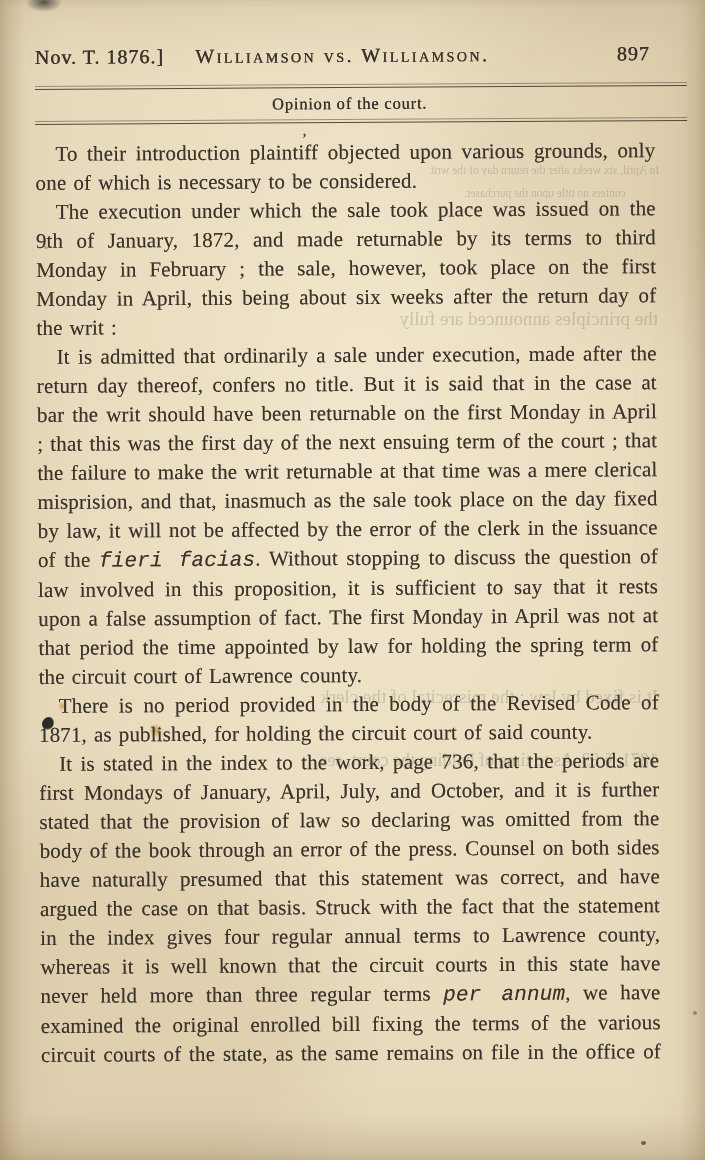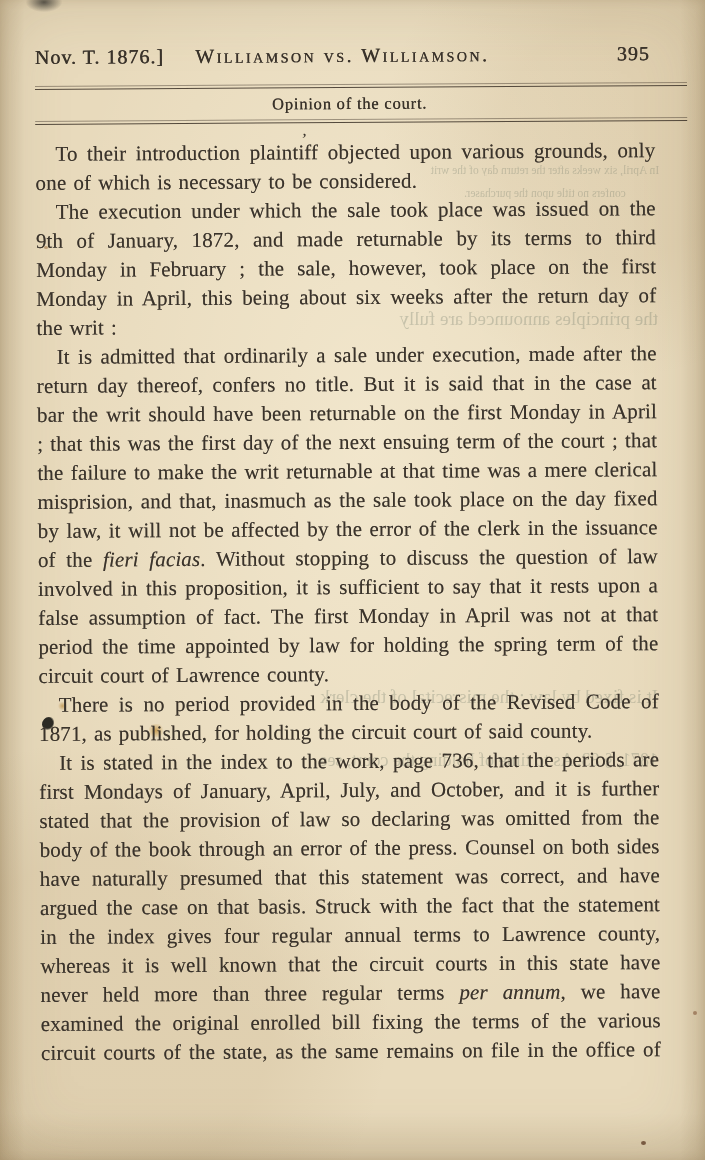--- a/index.html
+++ b/index.html
@@ -54,21 +54,21 @@
     padding:0 47px 0 38px;
     font-size:21px;
     line-height:29px;
     text-align:justify;
     word-spacing:1.6px;
     letter-spacing:.15px;
     text-shadow:0 0 .45px rgba(58,51,43,.55);
   }
   .body-text p{margin:0; text-indent:20px;}
   .body-text p.continues{text-align-last:justify;}
-  .it{font-style:italic;}
+  .it{font-style:italic;font-family:Liberation Mono, monospace;}
 
   
   .artifacts{position:absolute; inset:0; pointer-events:none;}
   .bleed{
     position:absolute;
     transform:scaleX(-1);
     color:#66706356;
     opacity:.85;
     filter:blur(.7px);
     font-family:"Liberation Serif","DejaVu Serif",serif;
@@ -129,21 +129,21 @@
     <div class="amber-dot"></div>
     <div class="speck-a"></div>
     <div class="speck-b"></div>
     <div class="speck-c"></div>
   </div>
 
   <div class="content">
     <div class="running-head">
       <span class="rh-left">Nov. T. 1876.]</span>
       <span class="rh-center">Williamson vs. Williamson.</span>
-      <span class="rh-right">395</span>
+      <span class="rh-right">897</span>
     </div>
 
     <div class="rule rule-top"></div>
     <div class="section-label">Opinion of the court.</div>
     <div class="rule rule-bottom"></div>
 
     <div class="body-text" id="body-text">
         <p><span>To their introduction plaintiff objected upon various grounds, only one of which is necessary to be considered.</span></p>
         <p><span>The execution under which the sale took place was issued on the 9th of January, 1872, and made returnable by its terms to third Monday in February ; the sale, however, took place on the first Monday in April, this being about six weeks after the return day of the writ :</span></p>
         <p><span>It is admitted that ordinarily a sale under execution, made after the return day thereof, confers no title. But it is said that in the case at bar the writ should have been returnable on the first Monday in April ; that this was the first day of the next ensuing term of the court ; that the failure to make the writ returnable at that time was a mere clerical misprision, and that, inasmuch as the sale took place on the day fixed by law, it will not be affected by the error of the clerk in the issuance of the </span><span class="it">fieri facias</span><span>. Without stopping to discuss the question of law involved in this proposition, it is sufficient to say that it rests upon a false assumption of fact. The first Monday in April was not at that period the time appointed by law for holding the spring term of the circuit court of Lawrence county.</span></p>

